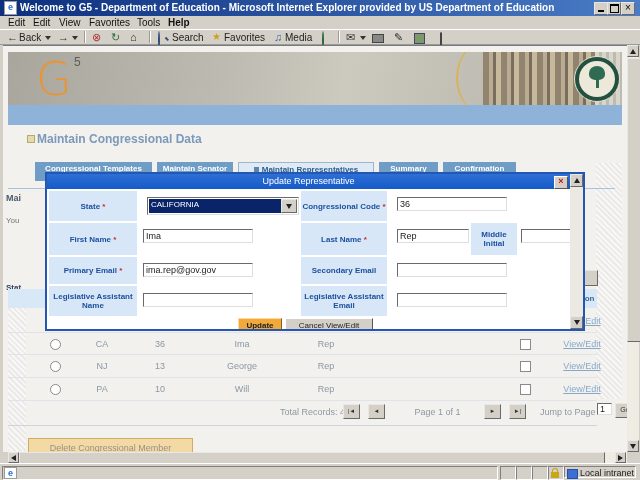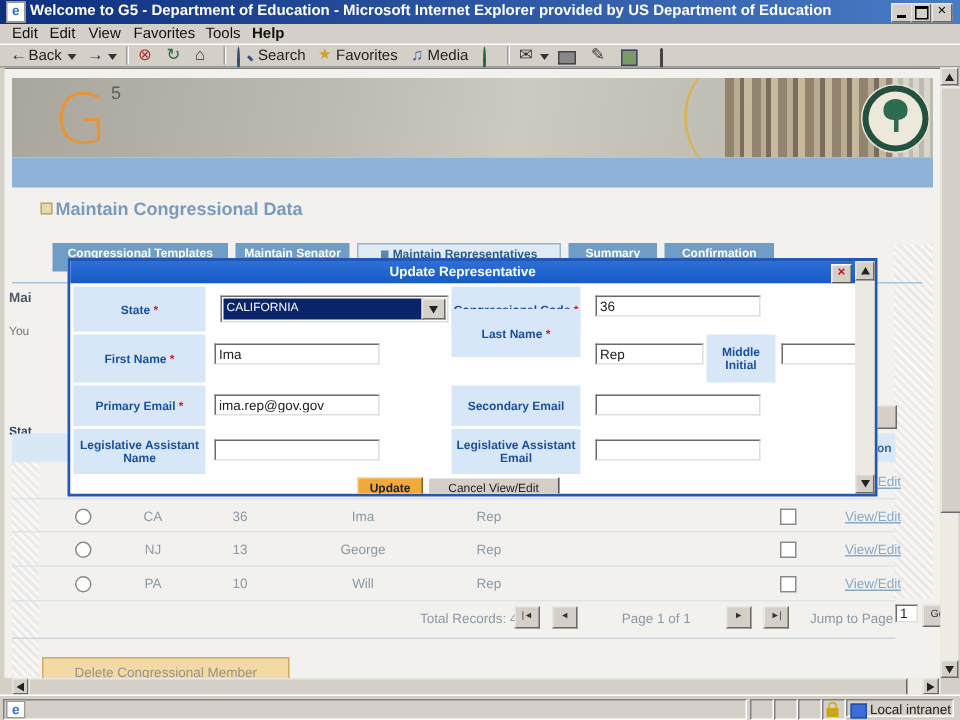--- a/index.html
+++ b/index.html
@@ -57,21 +57,21 @@
   .trow{left:5px;width:589px;height:22px;border-top:1px solid #e0e3e7;}
   .trow span{position:absolute;top:6px;font-size:9px;color:var(--row_text);text-align:center;white-space:nowrap;}
   .radio{position:absolute;left:42px;top:5px;width:9px;height:9px;border-radius:50%;background:#fff;border:1px solid #8a8a8a;}
   .chk{position:absolute;left:512px;top:5px;width:9px;height:9px;background:#fff;border:1px solid #8a8a8a;}
   .vlink{color:var(--link) !important;text-decoration:underline;cursor:pointer;}
   .pgr{top:358px;width:15px;height:13px;text-align:center;font-size:6px;line-height:12px;color:#333;padding:0;}
   .pgtxt{top:361px;font-size:9px;color:var(--row_text);white-space:nowrap;}
   
   .dialog{left:45px;top:172px;width:540px;height:159px;background:#fff;border:2px solid #2456b4;box-sizing:border-box;z-index:10;}
   .dlgtitle{left:0;top:0;width:523px;height:15px;background:linear-gradient(to bottom,#2e6fd6,var(--dialog_titlebar));color:#fff;
-            font-size:9px;font-weight:bold;text-align:center;line-height:15px;}
+            font-size:9px;font-weight:normal;text-align:center;line-height:15px;}
   .dlgx{left:507px;top:2px;width:12px;height:11px;background:var(--chrome);border:1px solid;border-color:#fff #555 #555 #fff;
         color:#c11212;font-size:9px;font-weight:bold;line-height:9px;text-align:center;cursor:pointer;}
   .dscroll{left:523px;top:0;width:13px;height:155px;background:#ece9e2;}
   .sbtn{width:13px;height:13px;box-sizing:border-box;display:flex;align-items:center;justify-content:center;}
   .dcontent{left:0;top:15px;width:523px;height:140px;background:#fff;overflow:hidden;}
   .lcell{background:var(--label_cell);color:var(--label_text);font-size:8px;font-weight:bold;text-align:center;
          display:flex;align-items:center;justify-content:center;box-sizing:border-box;padding:1px;line-height:9px;}
   .star{color:var(--required_star);}
   .selbox{background:#fff;border:1px solid;border-color:#6a6a6a #dedede #dedede #6a6a6a;}
   .selval{position:absolute;left:1px;top:1px;right:15px;bottom:1px;background:#0a246a;color:#fff;font-size:8px;line-height:12px;padding-left:2px;white-space:nowrap;overflow:hidden;}
@@ -289,21 +289,21 @@
         <span class="selval">CALIFORNIA</span>
         <span class="selbtn raised2">
             <span class="tri-dn"></span>
           </span>
       </div>
       <div class="abs lcell" style="left:254px;top:2px;width:86px;height:30px;"><span>Congressional Code</span>&nbsp;<span class="star">*</span></div>
       <input class="abs inputbox" style="left: 350px; top: 8px; width: 110px; height: 14px; box-sizing: border-box;" value="36">
 
       <div class="abs lcell" style="left:2px;top:34px;width:88px;height:32px;"><span>First Name</span>&nbsp;<span class="star">*</span></div>
       <input class="abs inputbox" style="left: 96px; top: 40px; width: 110px; height: 14px; box-sizing: border-box;" value="Ima">
-      <div class="abs lcell" style="left:254px;top:17px;width:86px;height:32px;"><span>Last Name</span>&nbsp;<span class="star">*</span></div>
+      <div class="abs lcell" style="left:254px;top:34px;width:86px;height:32px;"><span>Last Name</span>&nbsp;<span class="star">*</span></div>
       <input class="abs inputbox" style="left: 350px; top: 40px; width: 72px; height: 14px; box-sizing: border-box;" value="Rep">
       <div class="abs lcell" style="left:424px;top:34px;width:46px;height:32px;">
           <span>Middle Initial</span>
         </div>
       <input class="abs inputbox" style="left: 474px; top: 40px; width: 88px; height: 14px; box-sizing: border-box;" value="">
 
       <div class="abs lcell" style="left:2px;top:68px;width:88px;height:27px;"><span>Primary Email</span>&nbsp;<span class="star">*</span></div>
       <input class="abs inputbox" style="left: 96px; top: 74px; width: 110px; height: 14px; box-sizing: border-box;" value="ima.rep@gov.gov">
       <div class="abs lcell" style="left:254px;top:68px;width:86px;height:27px;">
           <span>Secondary Email</span>

